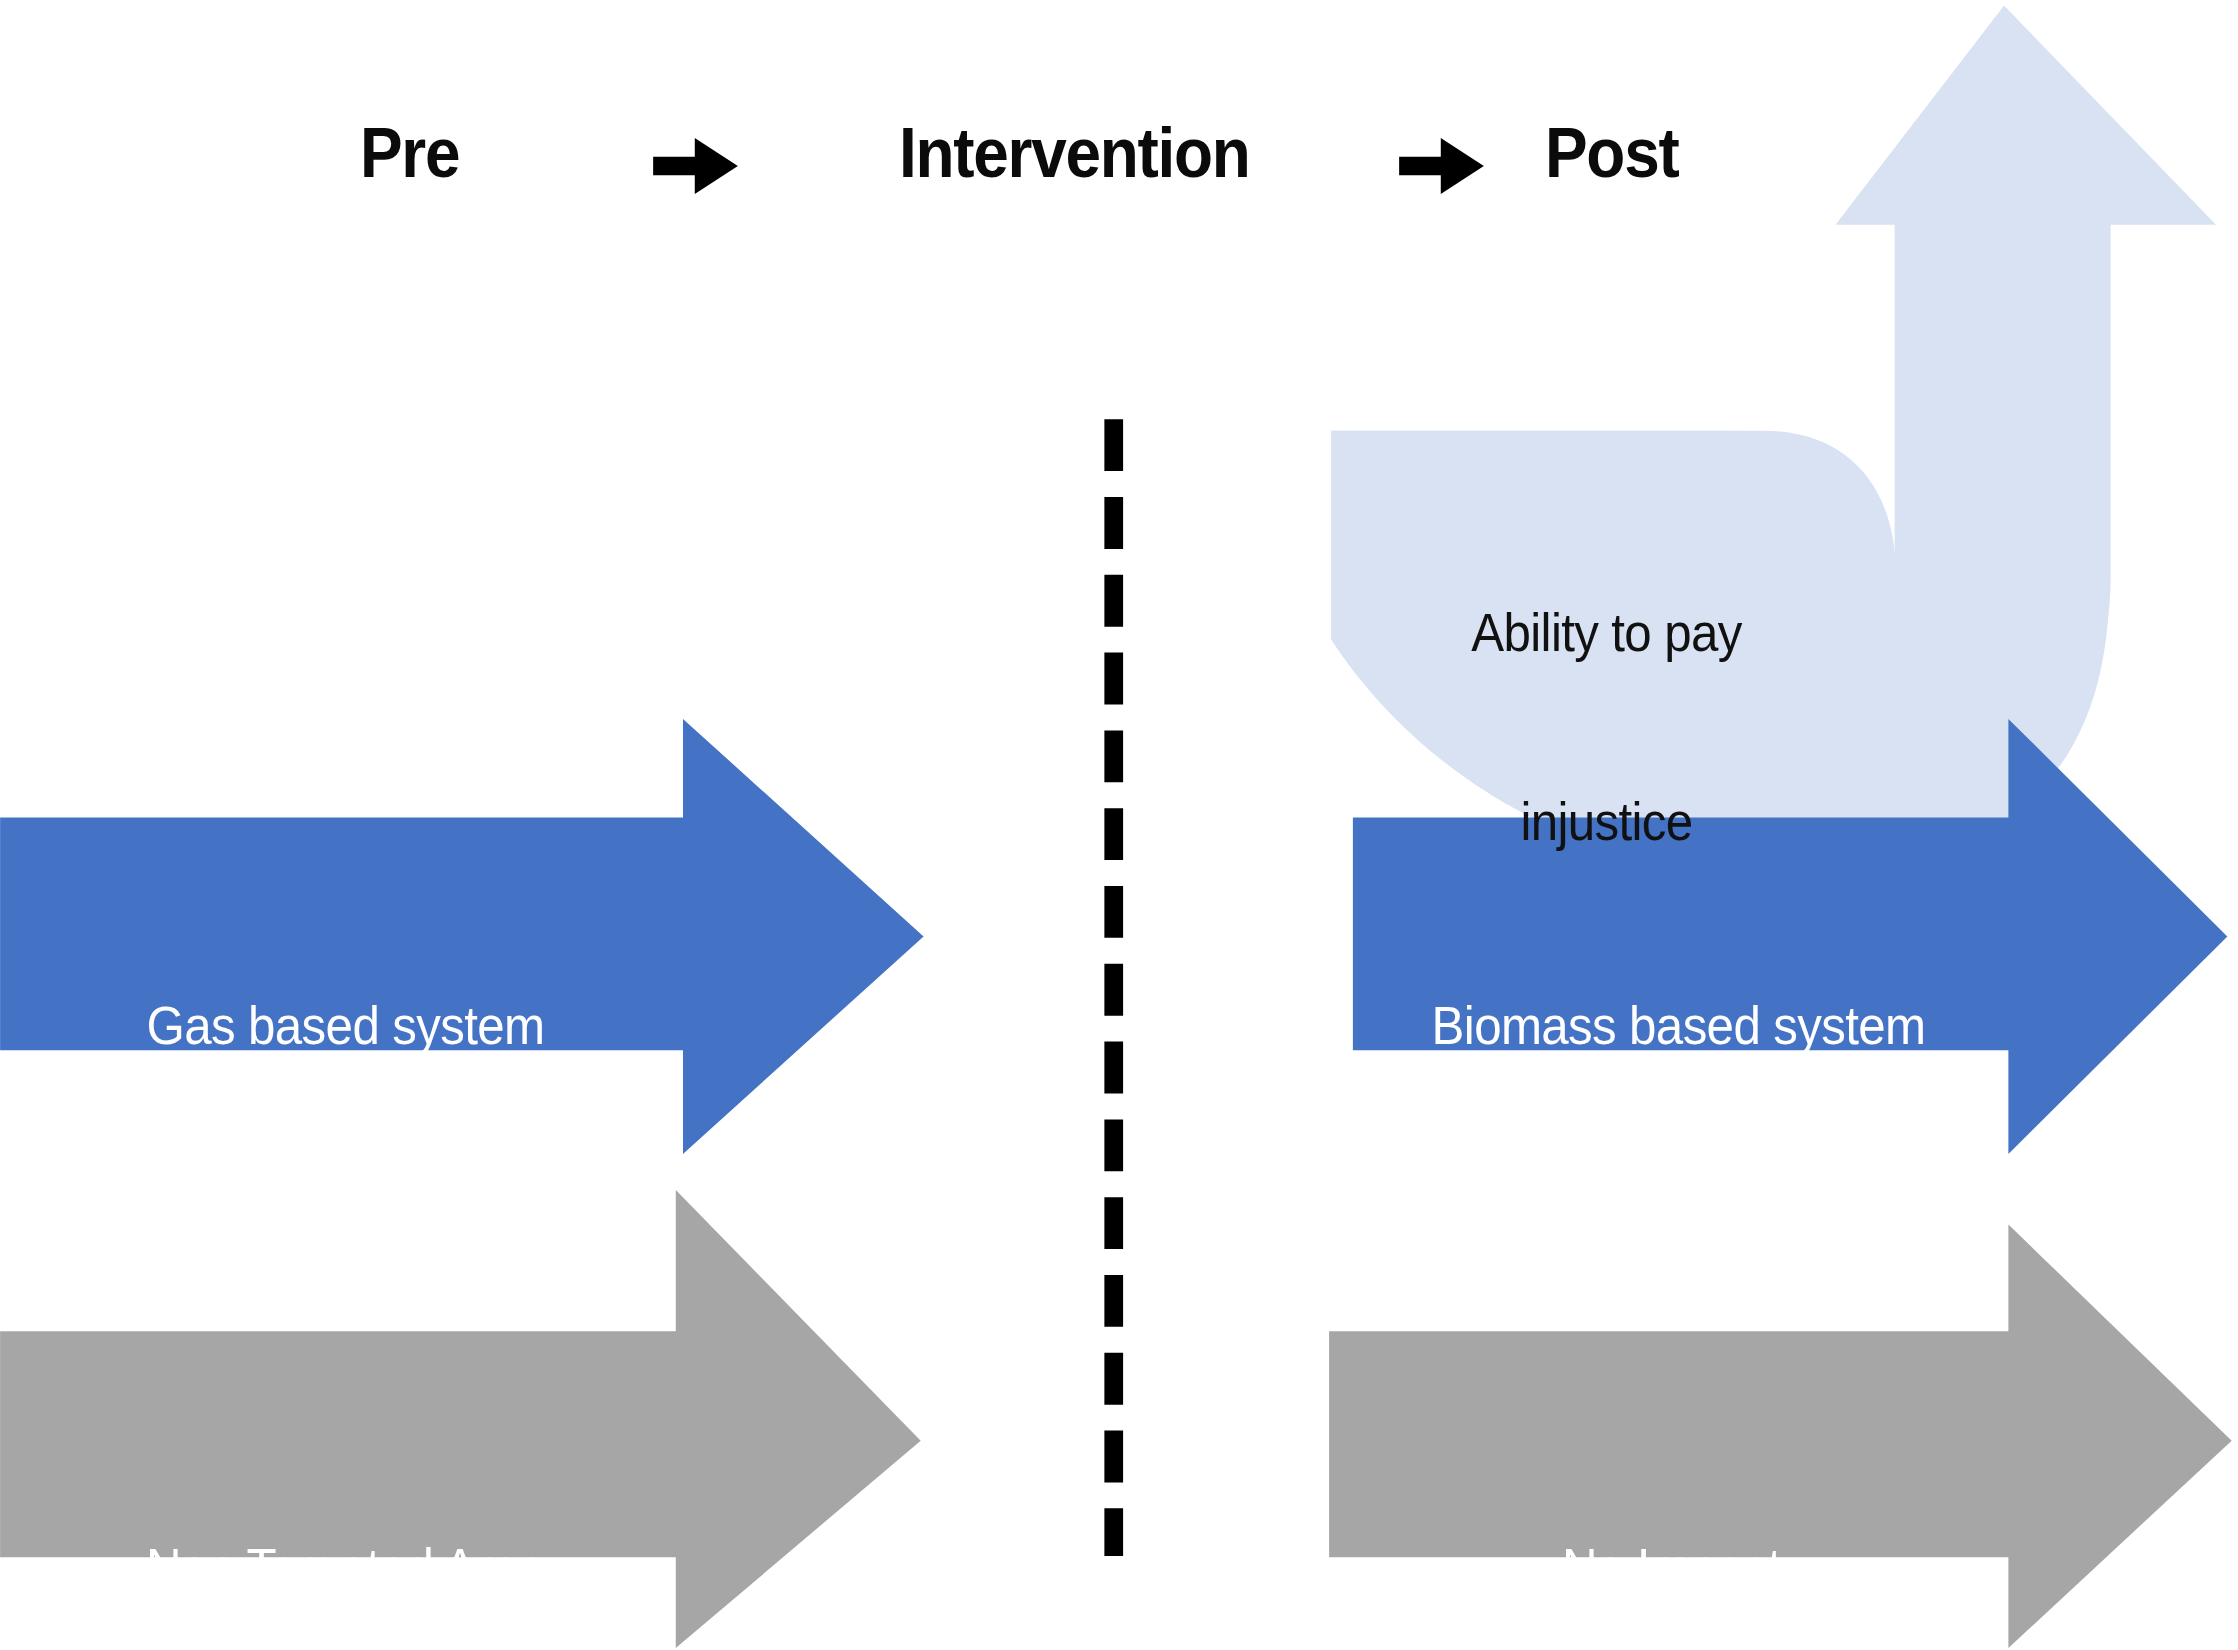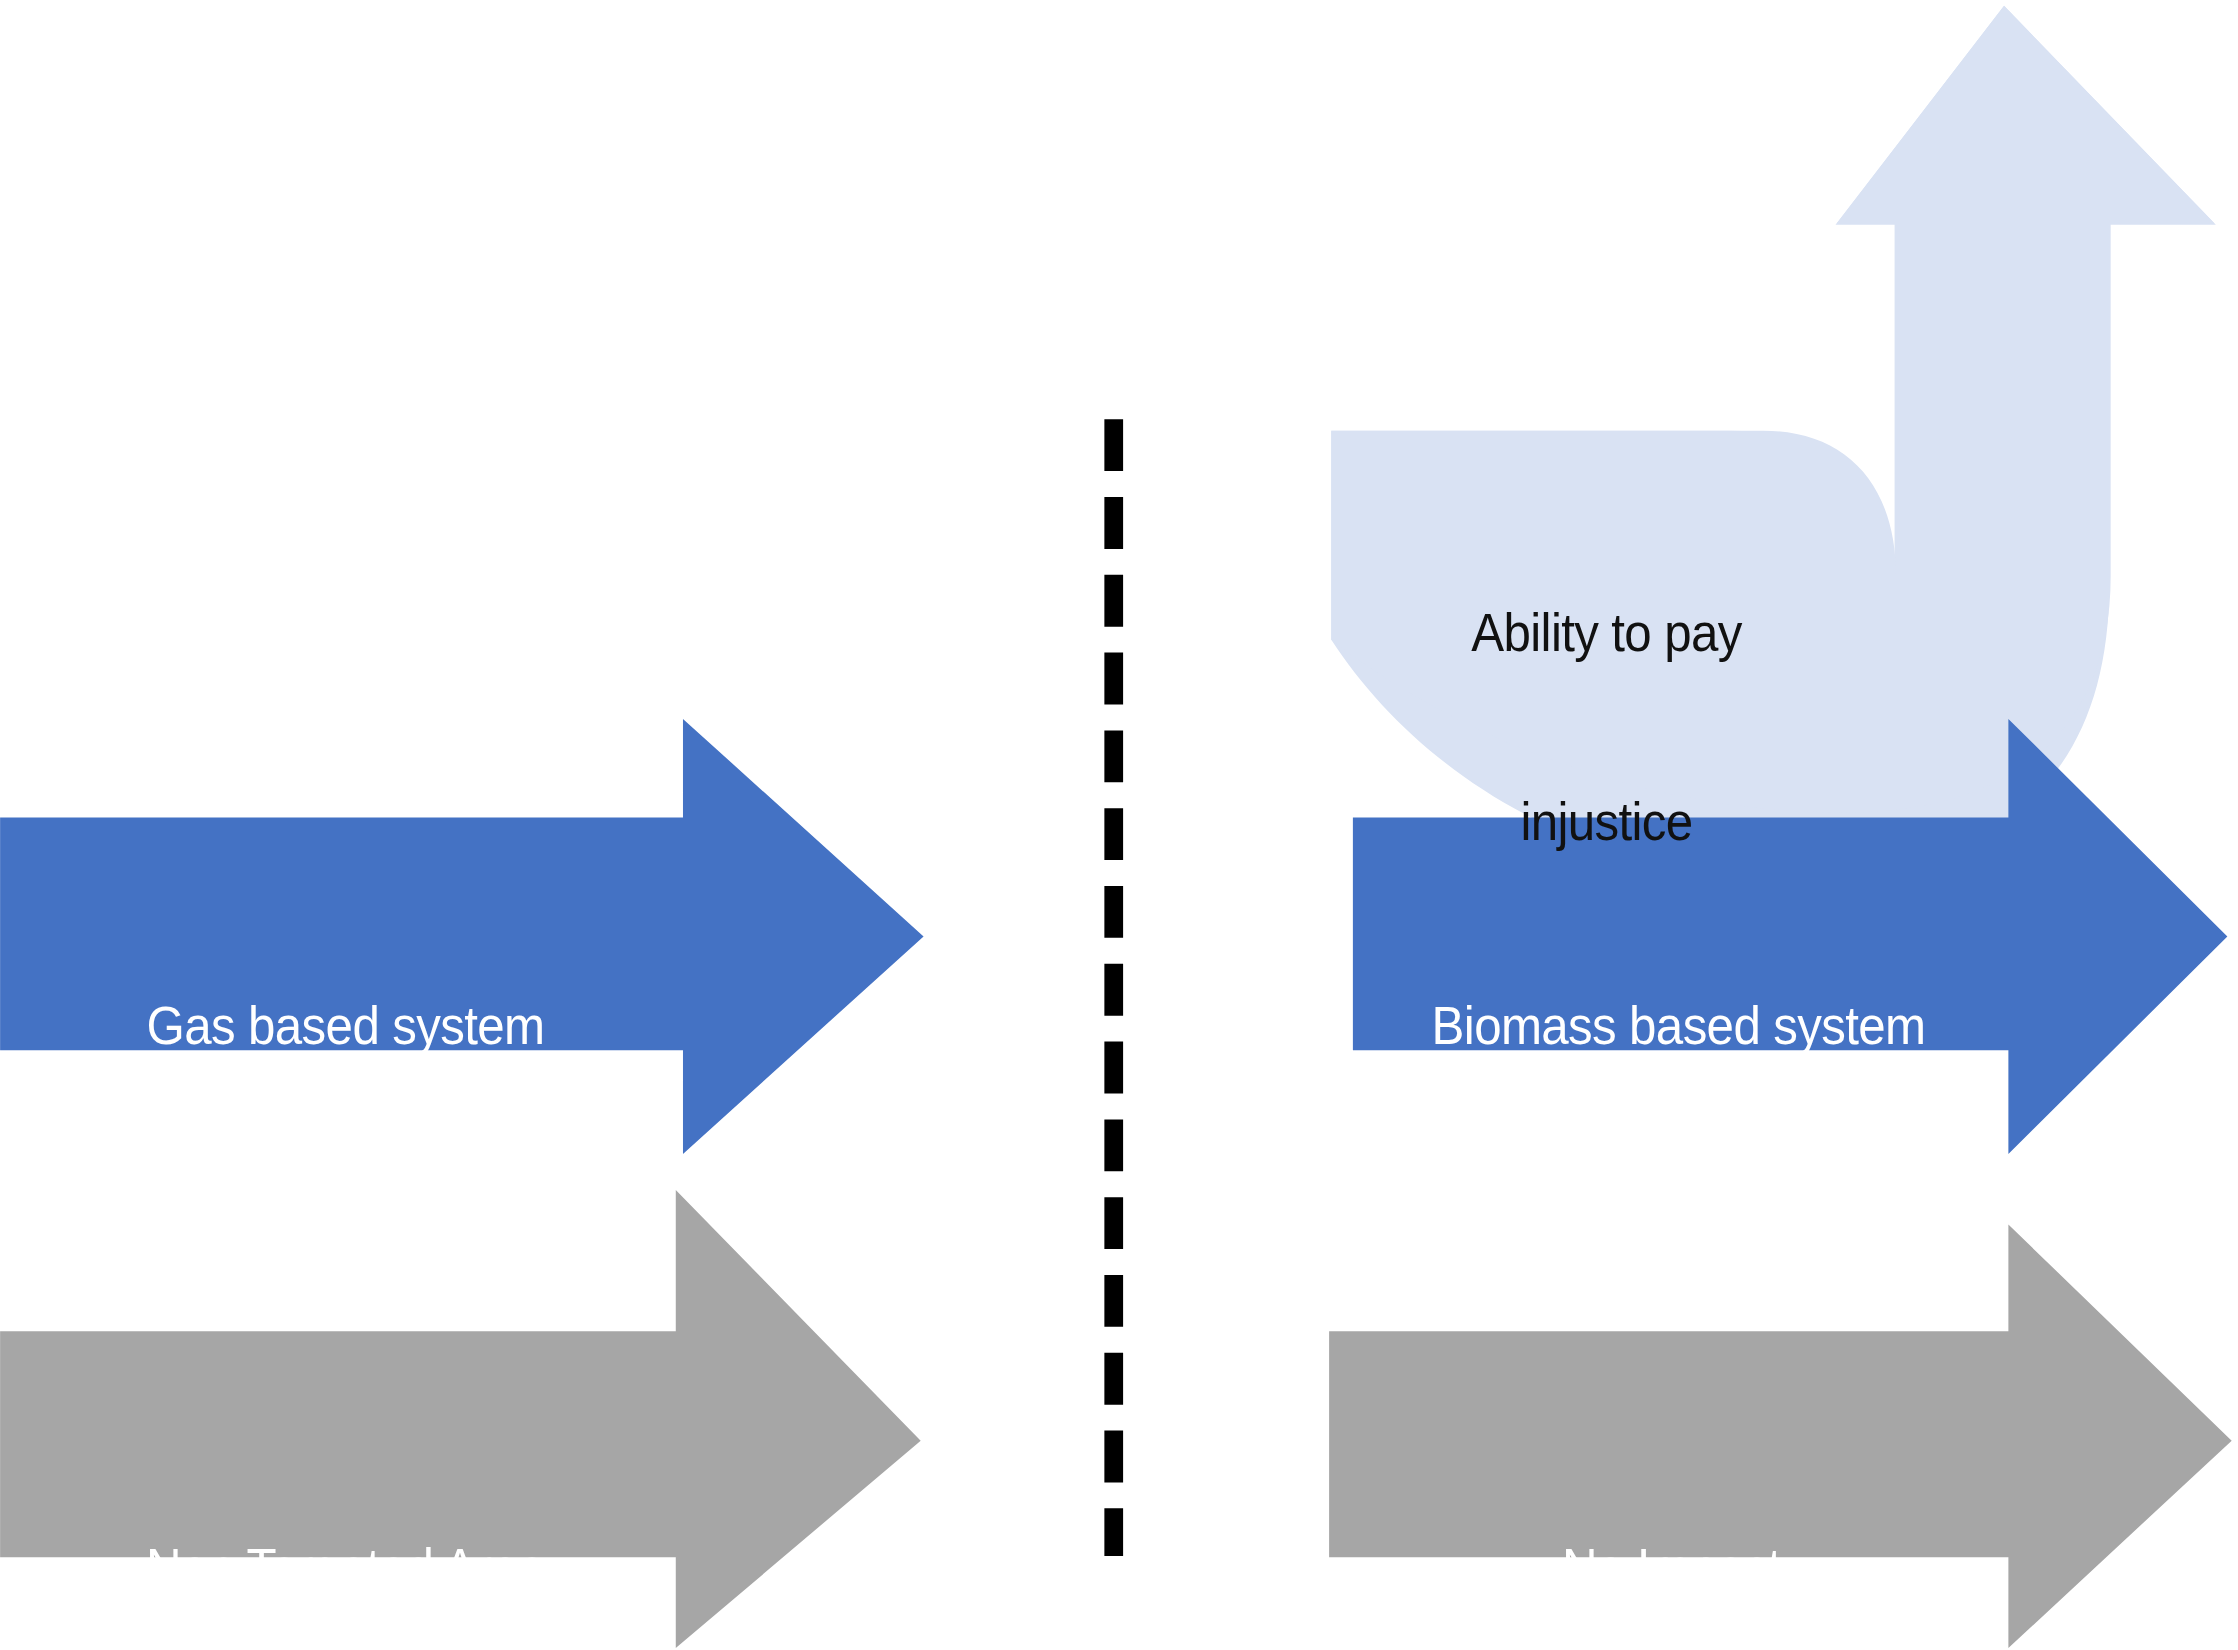--- a/index.html
+++ b/index.html
@@ -141,20 +141,36 @@
              L 2788 1700
              L 3098 2000
              L 2788 2288
              L 2788 2162
              L 1845 2162
              Z"></path>
 
     <line x1="1546" y1="582" x2="1546" y2="2160" stroke="#000000" stroke-width="26" stroke-dasharray="72 36" stroke-linecap="butt"></line>
   </svg>
 
+  <div class="header-row">
+
+    <div id="hdr-pre" class="hdr-label">Pre</div>
+
+    <svg id="hdr-arrow-1" class="hdr-arrow" viewBox="0 0 118 78">
+      <path fill="#000000" d="M 0 26 L 58 26 L 58 0 L 118 39 L 58 78 L 58 52 L 0 52 Z"></path>
+    </svg>
+
+    <div id="hdr-interv" class="hdr-label">Intervention</div>
+
+    <svg id="hdr-arrow-2" class="hdr-arrow" viewBox="0 0 118 78">
+      <path fill="#000000" d="M 0 26 L 58 26 L 58 0 L 118 39 L 58 78 L 58 52 L 0 52 Z"></path>
+    </svg>
+
+    <div id="hdr-post" class="hdr-label">Post</div>
+  </div>
 
   <div id="txt-curved" class="shape-text dark">
     <div>Ability to pay</div>
     <div>injustice</div>
   </div>
 
   <div id="txt-blue-left" class="shape-text">
     <div>Gas based system</div>
     <div>Prepayment meter</div>
   </div>

